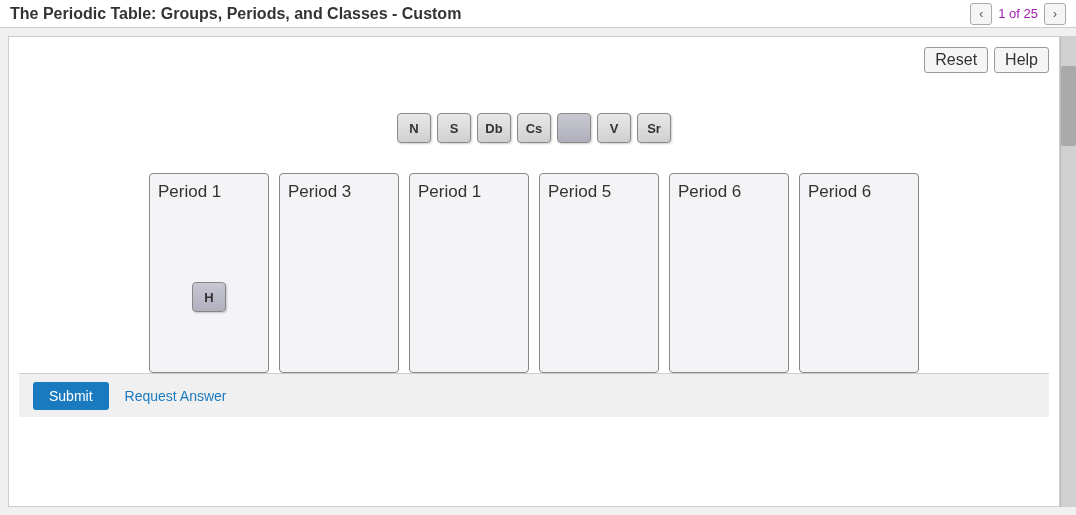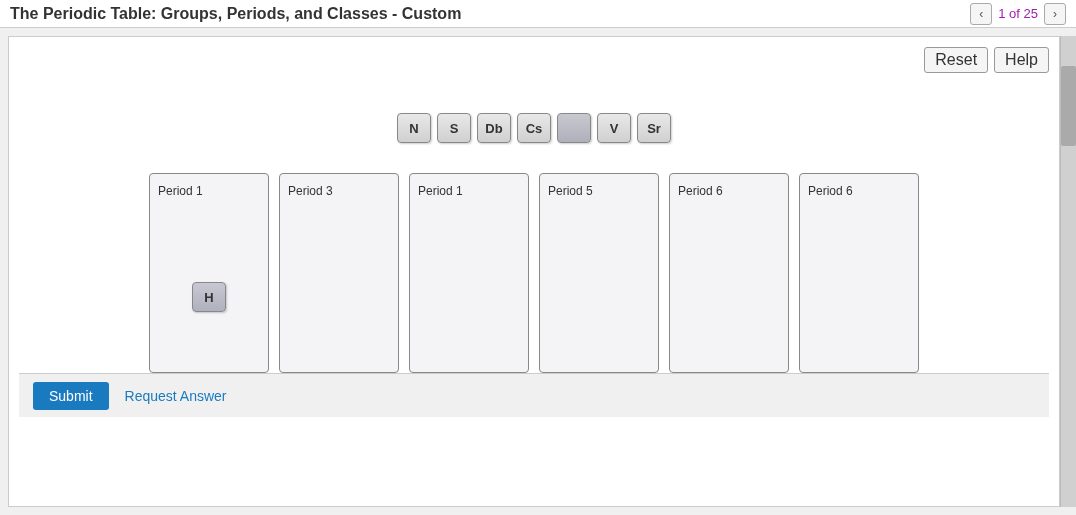--- a/index.html
+++ b/index.html
@@ -138,21 +138,21 @@
     .period-box {
       width: 120px;
       height: 200px;
       border: 1px solid #888;
       background: #f4f4f6;
       border-radius: 4px;
       padding: 8px;
       position: relative;
     }
     .period-label {
-      font-size: 12px;
+      font-size: 17px;
       color: #333;
       font-weight: normal;
     }
 
     
     .element-chip-placed {
       width: 34px;
       height: 30px;
       border: 1px solid #888;
       background: linear-gradient(to bottom, #c8c8d4, #b0b0be);

